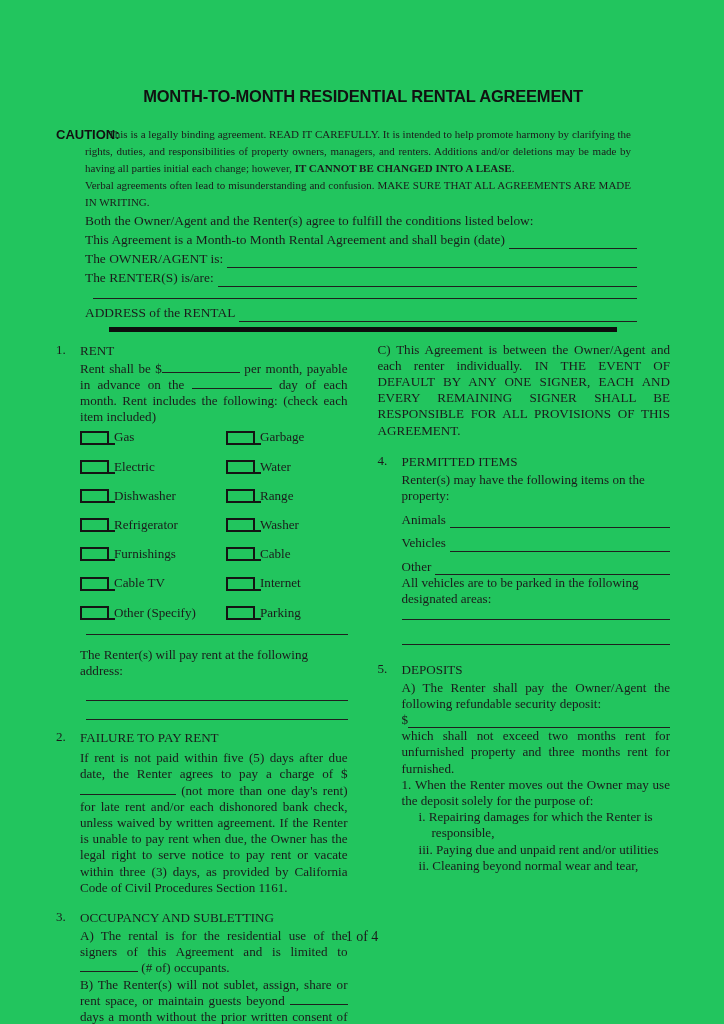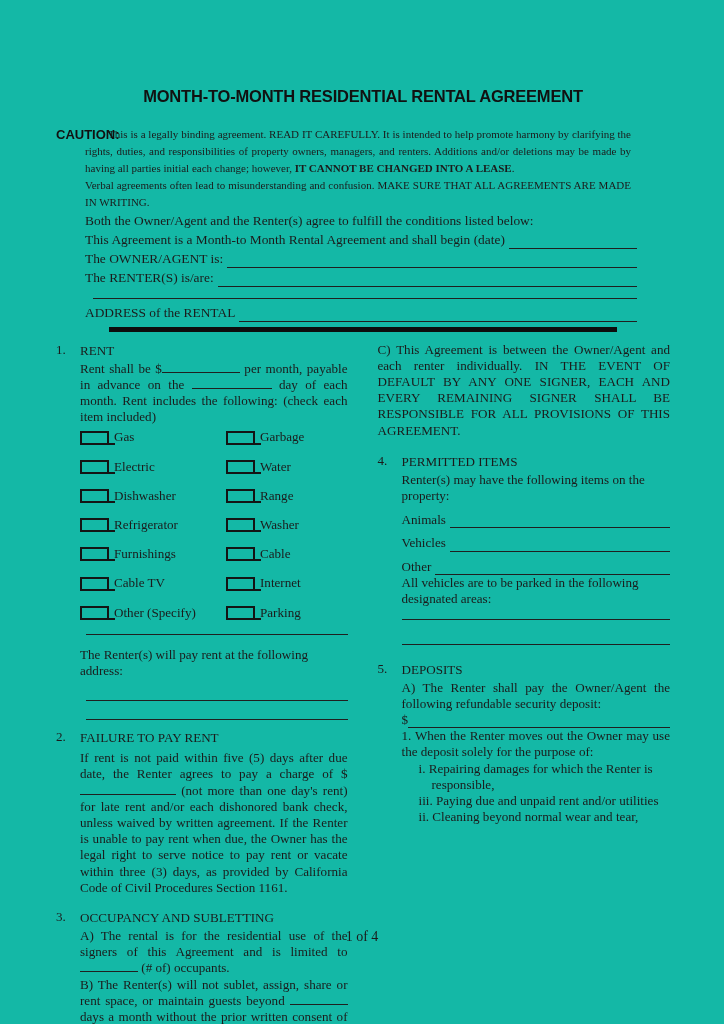--- a/index.html
+++ b/index.html
@@ -1,19 +1,19 @@
 <!DOCTYPE html>
 <html><head>
 <meta charset="utf-8">
 <style>
   html,body{margin:0;padding:0;background:#ffffff;}
   .page{
     position:relative;
     width:724px;height:1024px;
-    background:#14b8a6;
+    background:#22c55e;
     color:#1b1b1b;
     font-family:"Liberation Serif", serif;
     font-size:13.2px;
     box-sizing:border-box;
     padding:86px 54px 0 56px;
     overflow:hidden;
   }
   
   .title{
     margin:0;text-align:center;
@@ -264,20 +264,21 @@
 
       <div class="section sec5">
         <span class="sec-num">5.</span>
         <div class="sec-body">
           <div class="sec-heading">DEPOSITS</div>
           <p class="m0 just">A) The Renter shall pay the Owner/Agent the following refundable security deposit:</p>
           <div class="dollar-row">
             <span>$</span>
             <span class="fblank"></span>
           </div>
+          <p class="m0 just">which shall not exceed two months rent for unfurnished property and three months rent for furnished.</p>
           <p class="m0 just">1. When the Renter moves out the Owner may use the deposit solely for the purpose of:</p>
           <ul class="dep-list">
             <li>i. Repairing damages for which the Renter is responsible,</li>
             <li>iii. Paying due and unpaid rent and/or utilities</li>
             <li>ii. Cleaning beyond normal wear and tear,</li>
           </ul>
         </div>
       </div>
 
     </div>

